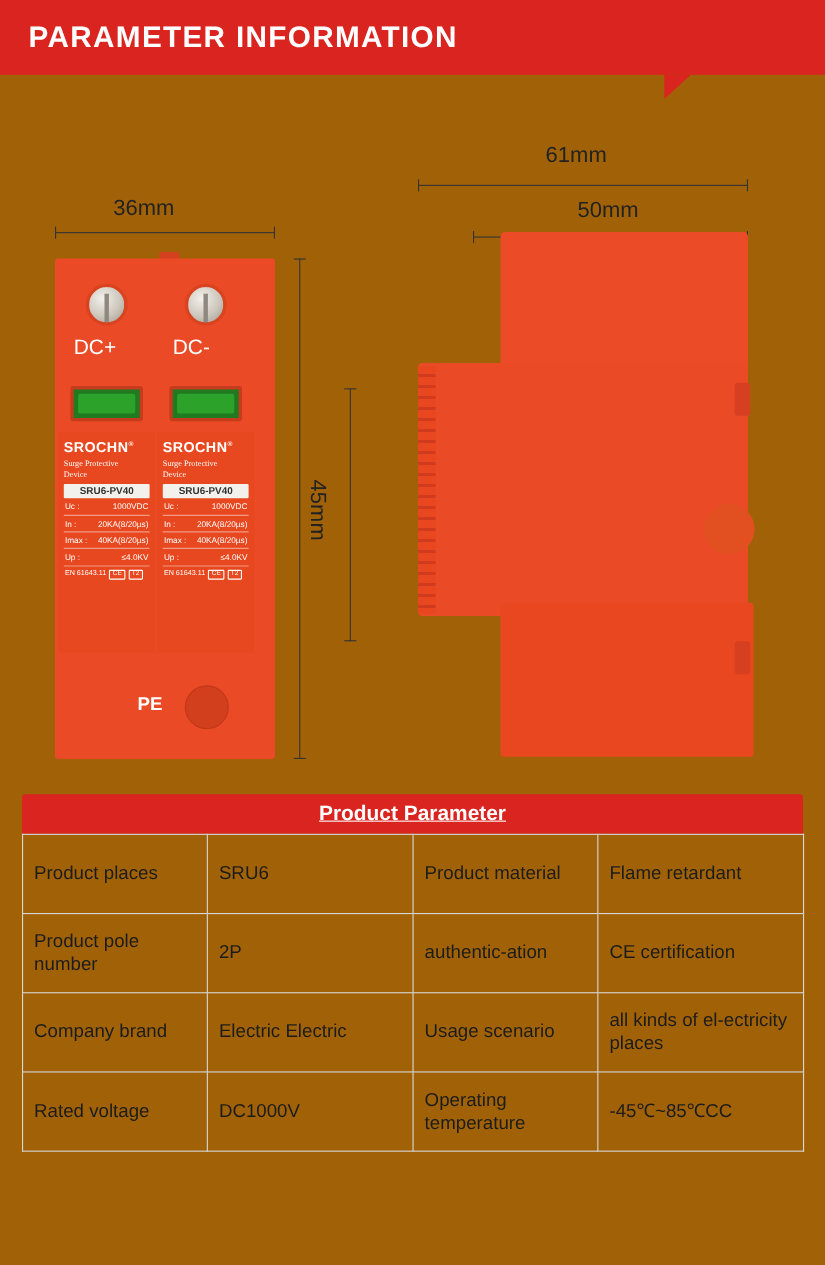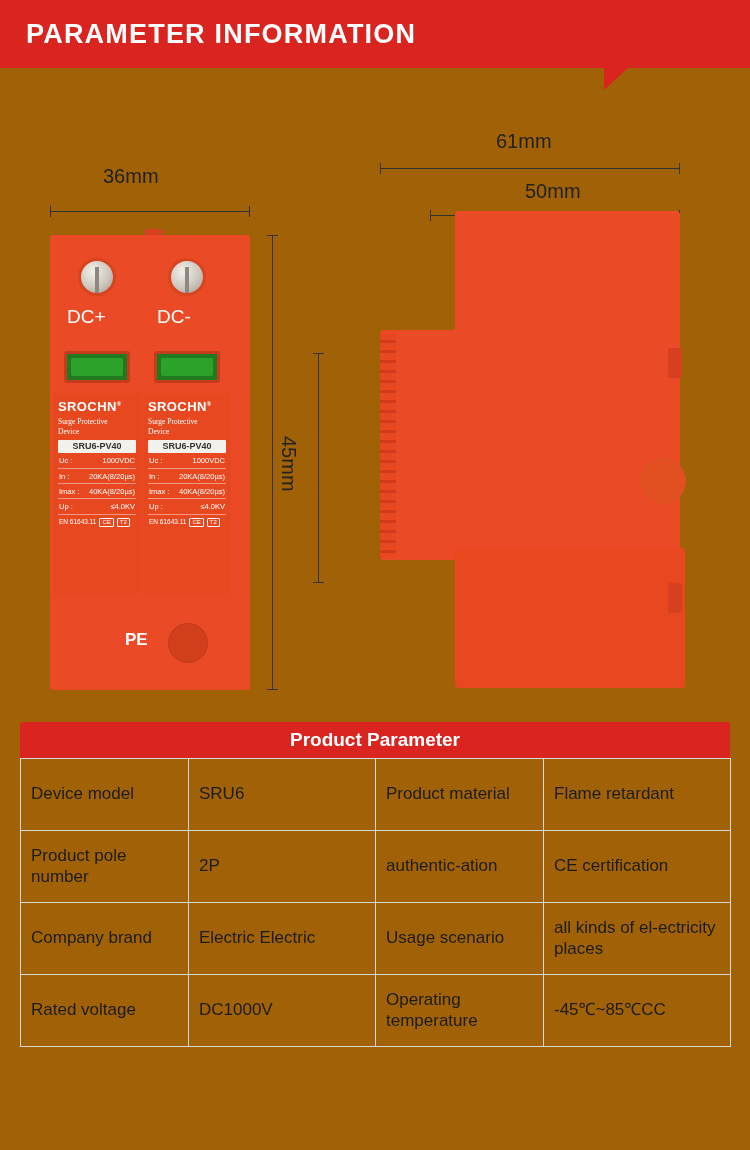--- a/index.html
+++ b/index.html
@@ -278,20 +278,21 @@
   .table-title {
     height: 36px;
     background: #d9241f;
     color: #ffffff;
     font-size: 19px;
     font-weight: bold;
     display: flex;
     align-items: center;
     justify-content: center;
     border-radius: 3px 3px 0 0;
+    text-decoration: underline;
   }
   table.param {
     width: 710px;
     border-collapse: collapse;
     table-layout: fixed;
   }
   table.param td {
     border: 1px solid #d8d8d8;
     height: 72px;
     padding: 6px 10px;
@@ -310,21 +311,21 @@
 
 <div id="page">
 
   <div class="header">
     <div class="header-title">PARAMETER  INFORMATION</div>
   </div>
   <div class="header-notch"></div>
 
   <div class="diagram">
 
-    <div class="dim-label" style="left:103px; top:97px;">36mm</div>
+    <div class="dim-label" style="left:103px; top:110px;">36mm</div>
     <div class="dim-line-h" style="left:50px; top:143px; width:200px;"></div>
     <div class="tick-v" style="left:50px; top:138px;"></div>
     <div class="tick-v" style="left:249px; top:138px;"></div>
 
     <div class="dim-line-v" style="left:272px; top:167px; height:455px;"></div>
     <div class="tick-h" style="left:267px; top:167px;"></div>
     <div class="tick-h" style="left:267px; top:621px;"></div>
     <div class="dim-label" style="left:250px; top:333px; transform:rotate(90deg); transform-origin:left top;">90mm</div>
 
     <div class="front-tab"></div>
@@ -421,21 +422,21 @@
     <div class="side-lower"></div>
     <div class="side-nub-a"></div>
     <div class="side-nub-b"></div>
   </div>
 
   <div class="table-wrap">
     <div class="table-title">Product Parameter</div>
     <table class="param">
       <tbody>
         <tr>
-          <td class="k">Device model</td>
+          <td class="k">Product places</td>
           <td class="v">SRU6</td>
           <td class="k2">Product material</td>
           <td class="v2">Flame retardant</td>
         </tr>
         <tr>
           <td class="k">Product pole number</td>
           <td class="v">2P</td>
           <td class="k2">authentic-ation</td>
           <td class="v2">CE certification</td>
         </tr>

